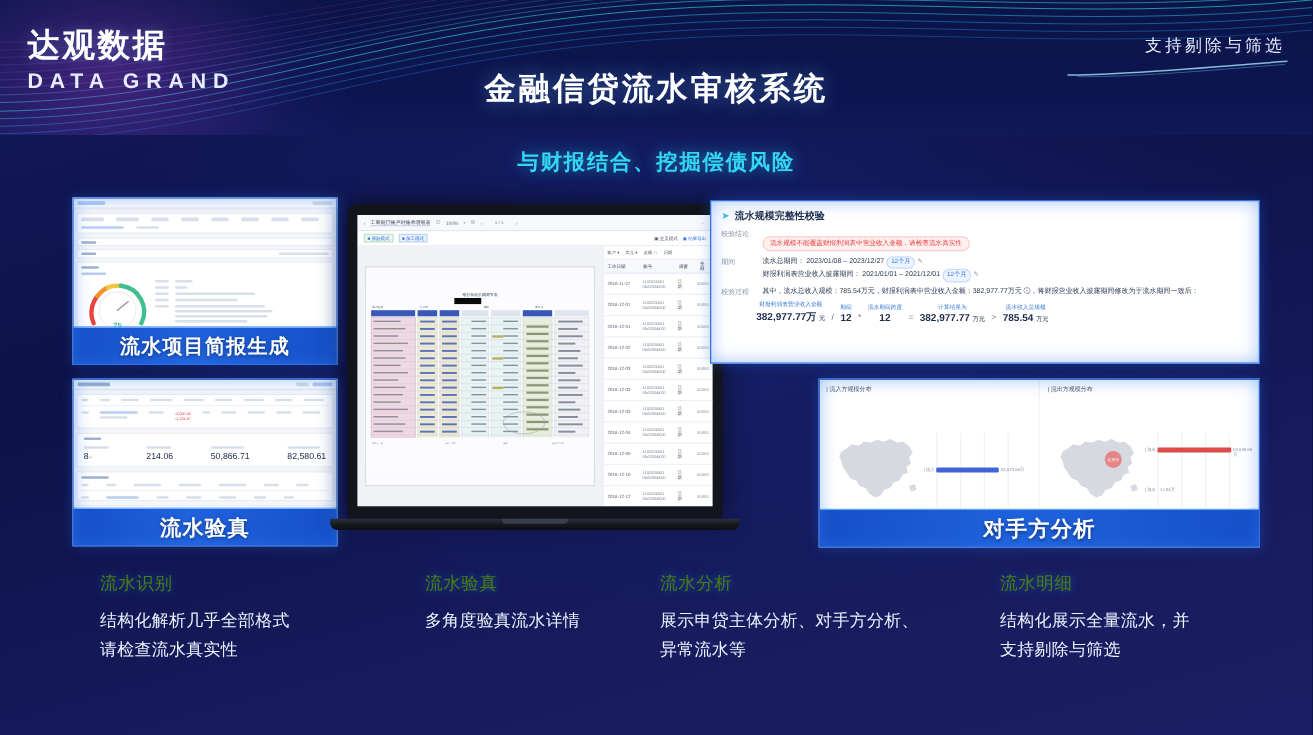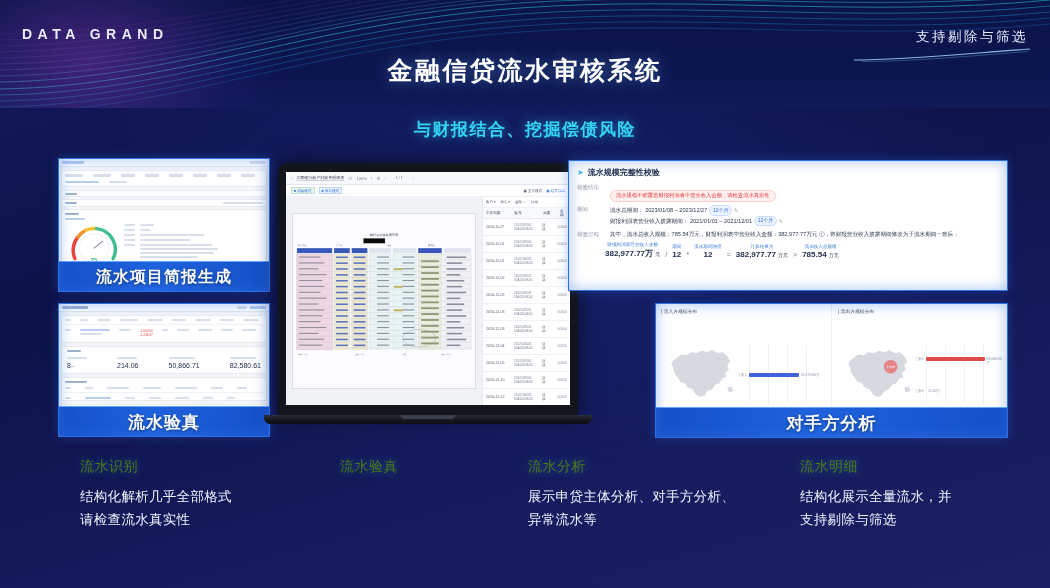--- a/index.html
+++ b/index.html
@@ -27,21 +27,21 @@
     background:radial-gradient(ellipse at 40% 60%, rgba(150,60,190,.40) 0%, rgba(60,40,150,.10) 55%, rgba(0,0,0,0) 75%);
     filter:blur(6px);
   }
   
   .logo { position:absolute; left:22px; top:22px; }
   .logo-cn {
     font-size:26px; font-weight:bold; color:#fff; letter-spacing:2px;
     line-height:1.1; text-shadow:0 0 10px rgba(120,180,255,.35);
   }
   .logo-en {
-    font-size:14px; color:#e8ecff; letter-spacing:5.5px; margin-top:4px;
+    font-size:17px; color:#e8ecff; letter-spacing:5.5px; margin-top:4px;
     font-weight:600;
   }
   .tagline {
     position:absolute; right:22px; top:28px;
     font-size:13.5px; color:#e6ecff; letter-spacing:2.5px;
   }
   .tagline-swoosh { position:absolute; right:18px; top:48px; width:180px; height:14px; }
   
   .main-title {
     position:absolute; left:0; right:0; top:54px; text-align:center;
@@ -183,20 +183,21 @@
       <path d="M0,58 C190,54 310,4 520,-10 C710,-22 870,-2 1050,-19" stroke="#7a66bd" opacity=".28"></path>
       <path d="M0,52 C190,48 310,0 520,-14 C710,-26 870,-6 1050,-23" stroke="#8b58b4" opacity=".26"></path>
       <path d="M0,46 C190,42 310,-4 520,-18 C710,-30 870,-10 1050,-27" stroke="#9b4cab" opacity=".24"></path>
       <path d="M0,40 C190,36 310,-8 520,-22 C710,-34 870,-14 1050,-31" stroke="#a844a3" opacity=".2"></path>
     </g>
   </svg>
   <div class="glow-left"></div>
 </div>
 
 <div class="logo">
+  <div class="logo-cn">达观数据</div>
   <div class="logo-en">DATA GRAND</div>
 </div>
 <div class="tagline">支持剔除与筛选</div>
 <svg class="tagline-swoosh" viewBox="0 0 180 14">
   <path d="M2,12 C50,12 110,6 178,1" fill="none" stroke="#9fd8f5" stroke-width="1.2" opacity=".85"></path>
   <path d="M10,13.5 C60,13.5 118,8 176,3.5" fill="none" stroke="#5aa8dd" stroke-width="0.8" opacity=".5"></path>
 </svg>
 
 <div class="main-title">金融信贷流水审核系统</div>
 <div class="sub-title">与财报结合、挖掘偿债风险</div>
@@ -828,20 +829,21 @@
 </div>
 
 <div class="feats">
   <div class="feat" style="left:80px;top:6px;width:250px;">
     <h4>流水识别</h4>
     <p style="white-space:pre-line;">结构化解析几乎全部格式
 请检查流水真实性</p>
   </div>
   <div class="feat" style="left:340px;top:6px;width:180px;">
     <h4>流水验真</h4>
+    <p style="white-space:pre-line;">多角度验真流水详情</p>
   </div>
   <div class="feat" style="left:528px;top:6px;width:265px;">
     <h4>流水分析</h4>
     <p style="white-space:pre-line;">展示申贷主体分析、对手方分析、
 异常流水等</p>
   </div>
   <div class="feat" style="left:800px;top:6px;width:230px;">
     <h4>流水明细</h4>
     <p style="white-space:pre-line;">结构化展示全量流水，并
 支持剔除与筛选</p>

